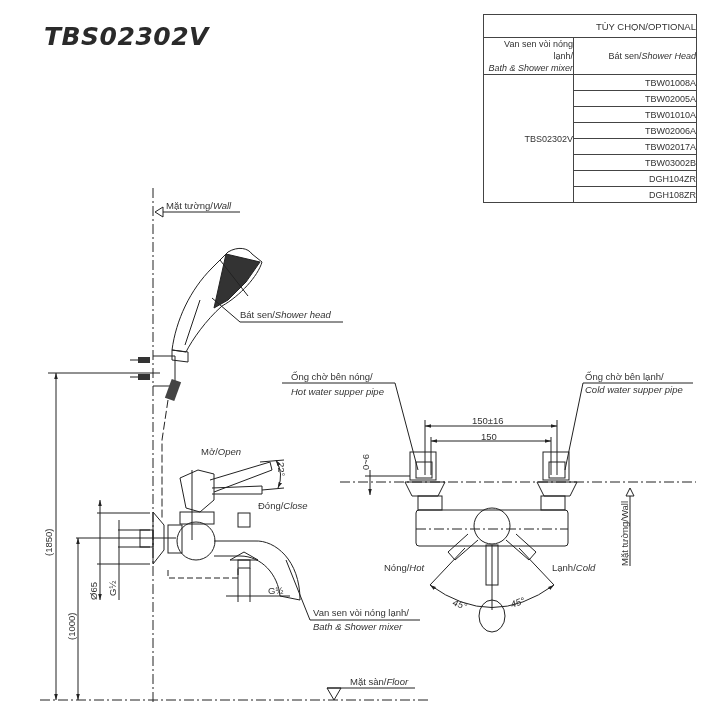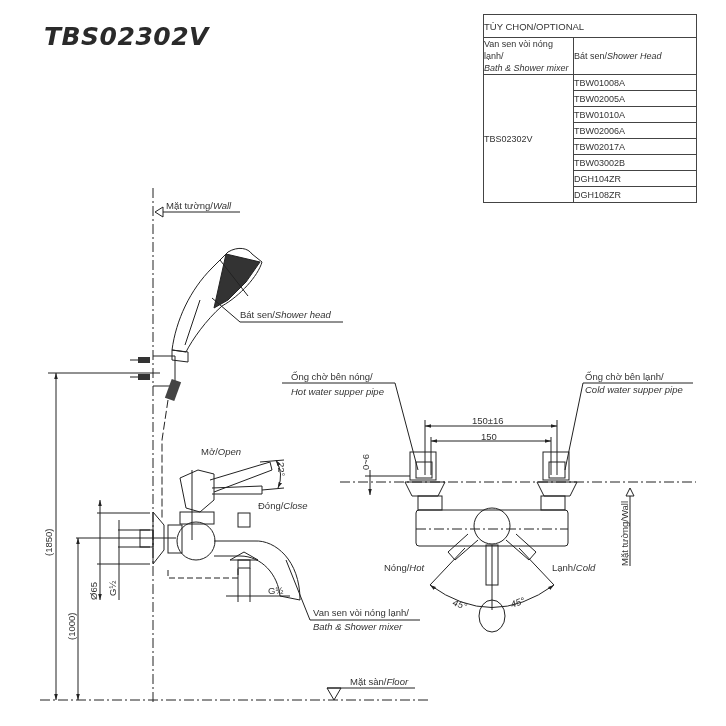--- a/index.html
+++ b/index.html
@@ -1,19 +1,19 @@
 <!DOCTYPE html>
 <html><head>
 <meta charset="utf-8">
 <style>
   html,body{margin:0;padding:0;background:#fff;}
   body{width:726px;height:726px;position:relative;overflow:hidden;font-family:"Liberation Sans",sans-serif;color:#222;}
   #title{position:absolute;left:44px;top:22px;font-family:"DejaVu Sans",sans-serif;font-weight:bold;font-style:italic;font-size:25px;color:#2a2a2a;letter-spacing:0.5px;}
   table#opt{position:absolute;left:483px;top:14px;border-collapse:collapse;font-size:9px;color:#333;}
-  table#opt td{border:1px solid #444;text-align:left;padding:0;height:15px;}
+  table#opt td{border:1px solid #444;text-align:right;padding:0;height:15px;}
   table#opt td.hdr{height:22px;font-size:9.5px;}
   table#opt td.sub{height:32px;font-size:9px;line-height:12px;}
   table#opt td.c1{width:89px;}
   table#opt td.c2{width:122px;}
   svg#drw{position:absolute;left:0;top:0;}
   .lbl{font-size:9.5px;fill:#333;font-family:"Liberation Sans",sans-serif;}
   .it{font-style:italic;}
 </style>
 </head>
 <body>

